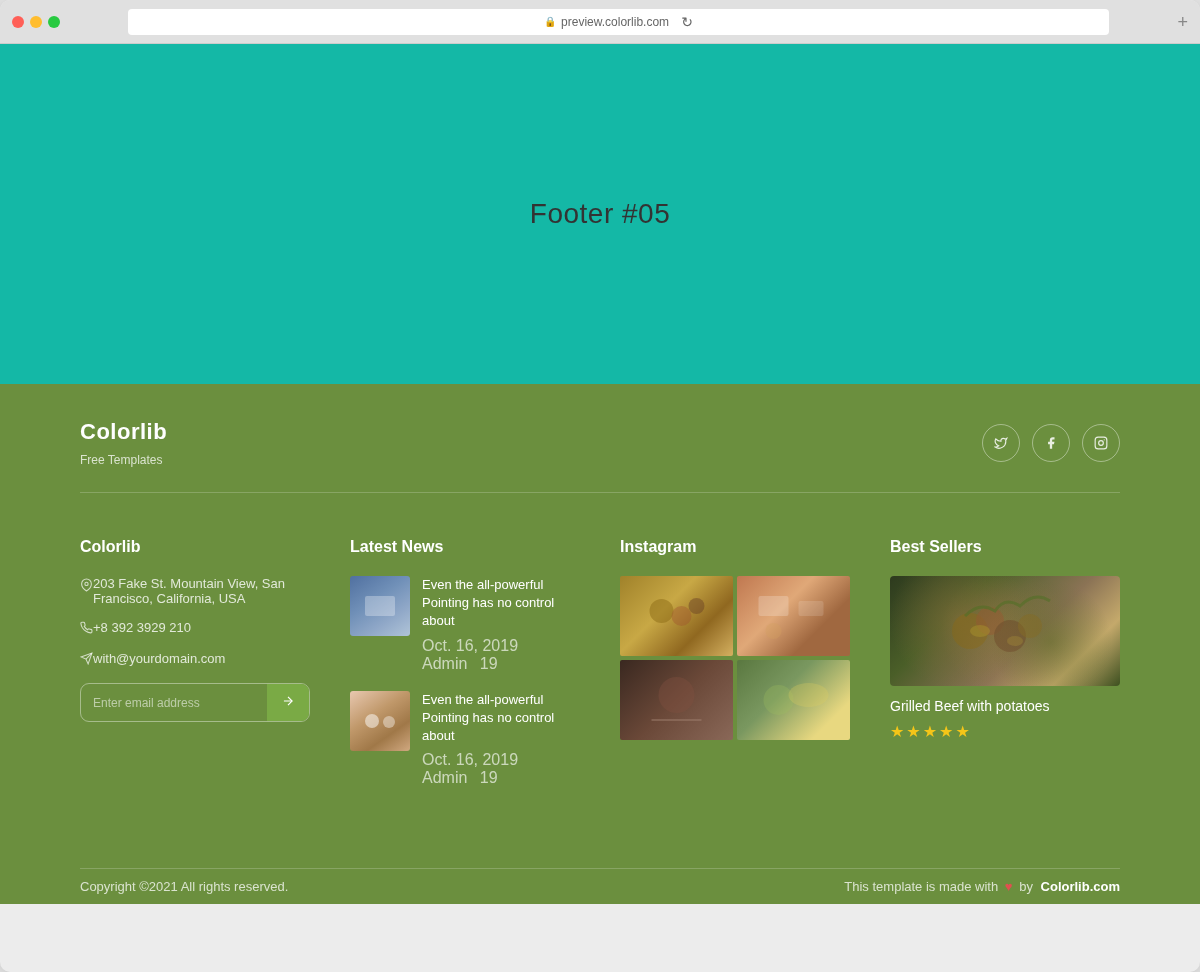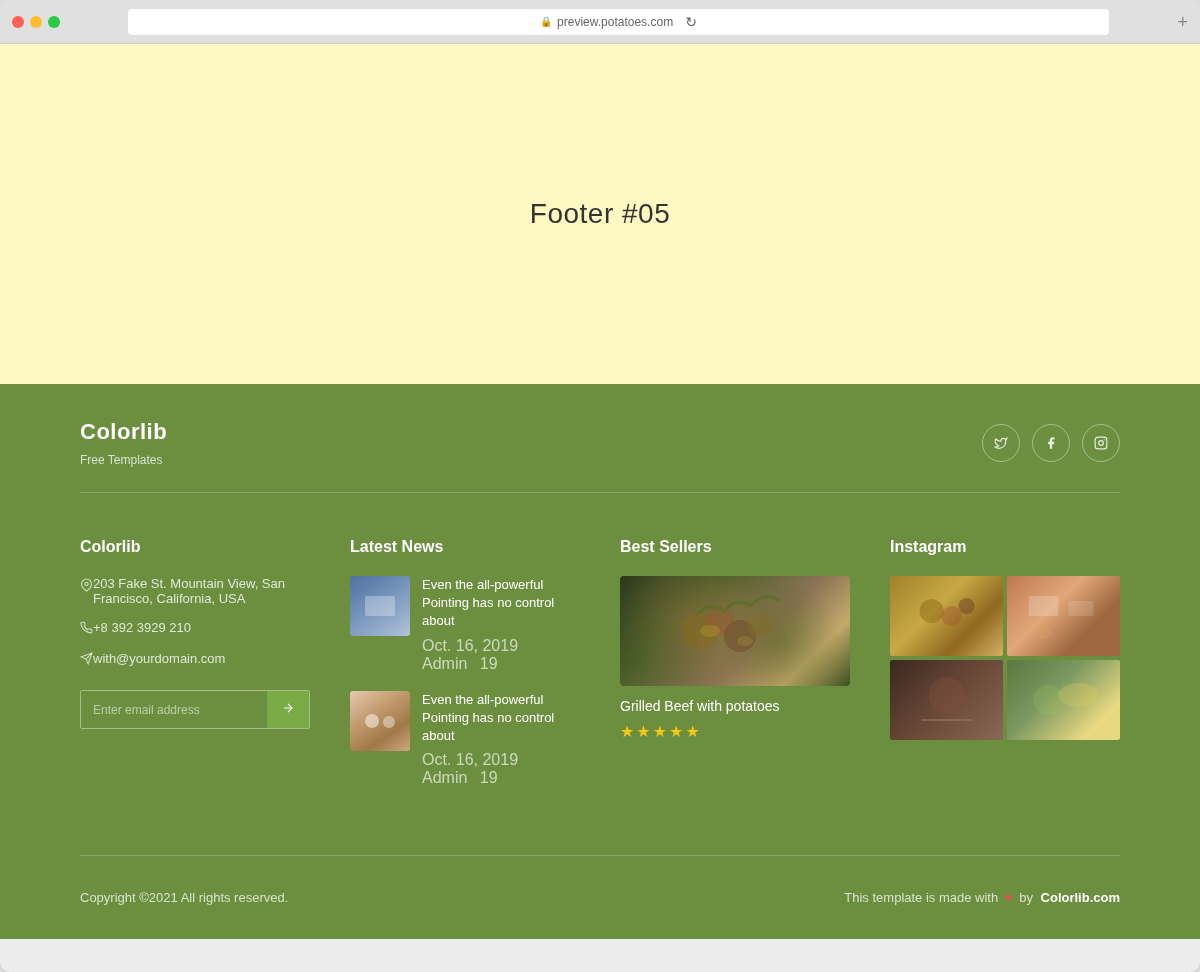--- a/index.html
+++ b/index.html
@@ -54,21 +54,21 @@
       margin-left: auto;
       font-size: 18px;
       color: #888;
       line-height: 1;
     }
 
     
     .page-content { background: #fff; }
 
     .hero-section {
-      background: #fef9c3;
+      background: #14b8a6;
       height: 340px;
       display: flex;
       align-items: center;
       justify-content: center;
     }
     .hero-title {
       font-size: 28px;
       font-weight: 400;
       color: #333;
       letter-spacing: 0.5px;
@@ -135,23 +135,23 @@
       align-items: flex-start;
     }
     .contact-icon {
       font-size: 14px;
       color: rgba(255,255,255,0.7);
       margin-top: 1px;
       flex-shrink: 0;
     }
     .email-form {
       display: flex;
-      margin-top: 22px;
+      margin-top: 15px;
       border: 1px solid rgba(255,255,255,0.4);
-      border-radius: 2px;
+      border-radius: 9px;
       overflow: hidden;
     }
     .email-input {
       flex: 1;
       background: transparent;
       border: none;
       padding: 10px 12px;
       font-size: 12px;
       color: rgba(255,255,255,0.8);
       outline: none;
@@ -230,26 +230,27 @@
     }
     .insta-item {
       height: 80px;
       border-radius: 2px;
       overflow: hidden;
     }
 
     
     .footer-bottom {
       border-top: 1px solid rgba(255,255,255,0.2);
-      padding: 34px 0;
+      padding: 10px 0;
       display: flex;
       justify-content: space-between;
       align-items: center;
       font-size: 13px;
       color: rgba(255,255,255,0.75);
+      margin-top: 13px;
     }
 
     
     .people-thumb {
       background: linear-gradient(145deg, #e8d0c0 0%, #c4a080 40%, #a08060 70%, #d4b090 100%);
     }
     .office-thumb {
       background: linear-gradient(145deg, #6080a0 0%, #8090b0 30%, #b0c0d0 60%, #90a0b8 100%);
     }
   </style>
@@ -259,21 +260,21 @@
 <div class="browser-chrome">
 
   <div class="browser-toolbar">
     <div class="traffic-lights">
       <div class="traffic-light tl-red"></div>
       <div class="traffic-light tl-yellow"></div>
       <div class="traffic-light tl-green"></div>
     </div>
     <div class="address-bar">
       <span class="lock-icon">🔒</span>
-      <span>preview.potatoes.com</span>
+      <span>preview.colorlib.com</span>
       <span class="refresh-btn">↻</span>
     </div>
     <div class="add-tab-btn">+</div>
   </div>
 
   <div class="page-content">
 
     <div class="hero-section">
       <h1 class="hero-title">Footer #05</h1>
     </div>
@@ -379,20 +380,52 @@
                 </div>
               </div>
             </div>
             <div>
               <div class="news-title">Even the all-powerful Pointing has no control about</div>
               <div class="news-meta">
                 <span>Oct. 16, 2019</span>
                 <span>Admin</span>
                 <span>19</span>
               </div>
+            </div>
+          </div>
+        </div>
+
+        <div class="footer-col">
+          <div class="col-title">Instagram</div>
+          <div class="instagram-grid">
+            <div class="insta-item" style="background:linear-gradient(135deg, #a0822a 0%, #c8a845 40%, #906820 70%, #d4b060 100%); position:relative; overflow:hidden;">
+              <svg width="100%" height="100%" viewBox="0 0 90 80" style="opacity:0.8;">
+                <circle cx="30" cy="35" r="12" fill="#8B6914" opacity="0.6"></circle>
+                <circle cx="50" cy="40" r="10" fill="#A0522D" opacity="0.5"></circle>
+                <circle cx="65" cy="30" r="8" fill="#6B4226" opacity="0.6"></circle>
+              </svg>
+            </div>
+            <div class="insta-item" style="background:linear-gradient(135deg, #c07850 0%, #e0a878 40%, #a06840 70%); position:relative; overflow:hidden;">
+              <svg width="100%" height="100%" viewBox="0 0 90 80" style="opacity:0.7;">
+                <rect x="10" y="20" width="30" height="20" rx="2" fill="#fff" opacity="0.3"></rect>
+                <rect x="50" y="25" width="25" height="15" rx="2" fill="#fff" opacity="0.2"></rect>
+                <circle cx="25" cy="55" r="8" fill="#d4a060" opacity="0.5"></circle>
+              </svg>
+            </div>
+            <div class="insta-item" style="background:linear-gradient(135deg, #3a2820 0%, #6a4838 50%, #8a6858 100%); position:relative; overflow:hidden;">
+              <svg width="100%" height="100%" viewBox="0 0 90 80" style="opacity:0.8;">
+                <circle cx="45" cy="35" r="18" fill="#805040" opacity="0.5"></circle>
+                <line x1="20" y1="60" x2="70" y2="60" stroke="#a08070" stroke-width="2" opacity="0.6"></line>
+              </svg>
+            </div>
+            <div class="insta-item" style="background:linear-gradient(135deg, #5a7840 0%, #7a9860 40%, #e8d880 80%); position:relative; overflow:hidden;">
+              <svg width="100%" height="100%" viewBox="0 0 90 80" style="opacity:0.7;">
+                <circle cx="30" cy="40" r="15" fill="#a0c060" opacity="0.4"></circle>
+                <ellipse cx="60" cy="35" rx="20" ry="12" fill="#e0d060" opacity="0.4"></ellipse>
+              </svg>
             </div>
           </div>
         </div>
 
         <div class="footer-col">
           <div class="col-title">Best Sellers</div>
           <div class="product-image">
             <div class="product-food-decor"></div>
 
             <svg width="100%" height="100%" viewBox="0 0 190 110" style="position:absolute;top:0;left:0;opacity:0.6;">
@@ -402,52 +435,20 @@
               <circle cx="120" cy="50" r="12" fill="#8B6914" opacity="0.5"></circle>
               <path d="M55 40 Q70 25 85 35 Q95 20 110 30 Q125 15 140 25" stroke="#4a7020" stroke-width="3" fill="none" opacity="0.8"></path>
               <ellipse cx="70" cy="55" rx="10" ry="6" fill="#c4a820" opacity="0.5"></ellipse>
               <ellipse cx="105" cy="65" rx="8" ry="5" fill="#a08030" opacity="0.6"></ellipse>
             </svg>
           </div>
           <div class="product-name">Grilled Beef with potatoes</div>
           <div class="stars">★★★★★</div>
         </div>
 
-        <div class="footer-col">
-          <div class="col-title">Instagram</div>
-          <div class="instagram-grid">
-            <div class="insta-item" style="background:linear-gradient(135deg, #a0822a 0%, #c8a845 40%, #906820 70%, #d4b060 100%); position:relative; overflow:hidden;">
-              <svg width="100%" height="100%" viewBox="0 0 90 80" style="opacity:0.8;">
-                <circle cx="30" cy="35" r="12" fill="#8B6914" opacity="0.6"></circle>
-                <circle cx="50" cy="40" r="10" fill="#A0522D" opacity="0.5"></circle>
-                <circle cx="65" cy="30" r="8" fill="#6B4226" opacity="0.6"></circle>
-              </svg>
-            </div>
-            <div class="insta-item" style="background:linear-gradient(135deg, #c07850 0%, #e0a878 40%, #a06840 70%); position:relative; overflow:hidden;">
-              <svg width="100%" height="100%" viewBox="0 0 90 80" style="opacity:0.7;">
-                <rect x="10" y="20" width="30" height="20" rx="2" fill="#fff" opacity="0.3"></rect>
-                <rect x="50" y="25" width="25" height="15" rx="2" fill="#fff" opacity="0.2"></rect>
-                <circle cx="25" cy="55" r="8" fill="#d4a060" opacity="0.5"></circle>
-              </svg>
-            </div>
-            <div class="insta-item" style="background:linear-gradient(135deg, #3a2820 0%, #6a4838 50%, #8a6858 100%); position:relative; overflow:hidden;">
-              <svg width="100%" height="100%" viewBox="0 0 90 80" style="opacity:0.8;">
-                <circle cx="45" cy="35" r="18" fill="#805040" opacity="0.5"></circle>
-                <line x1="20" y1="60" x2="70" y2="60" stroke="#a08070" stroke-width="2" opacity="0.6"></line>
-              </svg>
-            </div>
-            <div class="insta-item" style="background:linear-gradient(135deg, #5a7840 0%, #7a9860 40%, #e8d880 80%); position:relative; overflow:hidden;">
-              <svg width="100%" height="100%" viewBox="0 0 90 80" style="opacity:0.7;">
-                <circle cx="30" cy="40" r="15" fill="#a0c060" opacity="0.4"></circle>
-                <ellipse cx="60" cy="35" rx="20" ry="12" fill="#e0d060" opacity="0.4"></ellipse>
-              </svg>
-            </div>
-          </div>
-        </div>
-
       </div>
 
       <div class="footer-bottom">
         <span>Copyright ©2021 All rights reserved.</span>
         <div>
           <span>This template is made with</span>
           <span style="color:#e05050;margin:0 3px;">♥</span>
           <span>by</span>
           <span style="color:#fff;font-weight:700;cursor:pointer;margin-left:4px;">Colorlib.com</span>
         </div>

